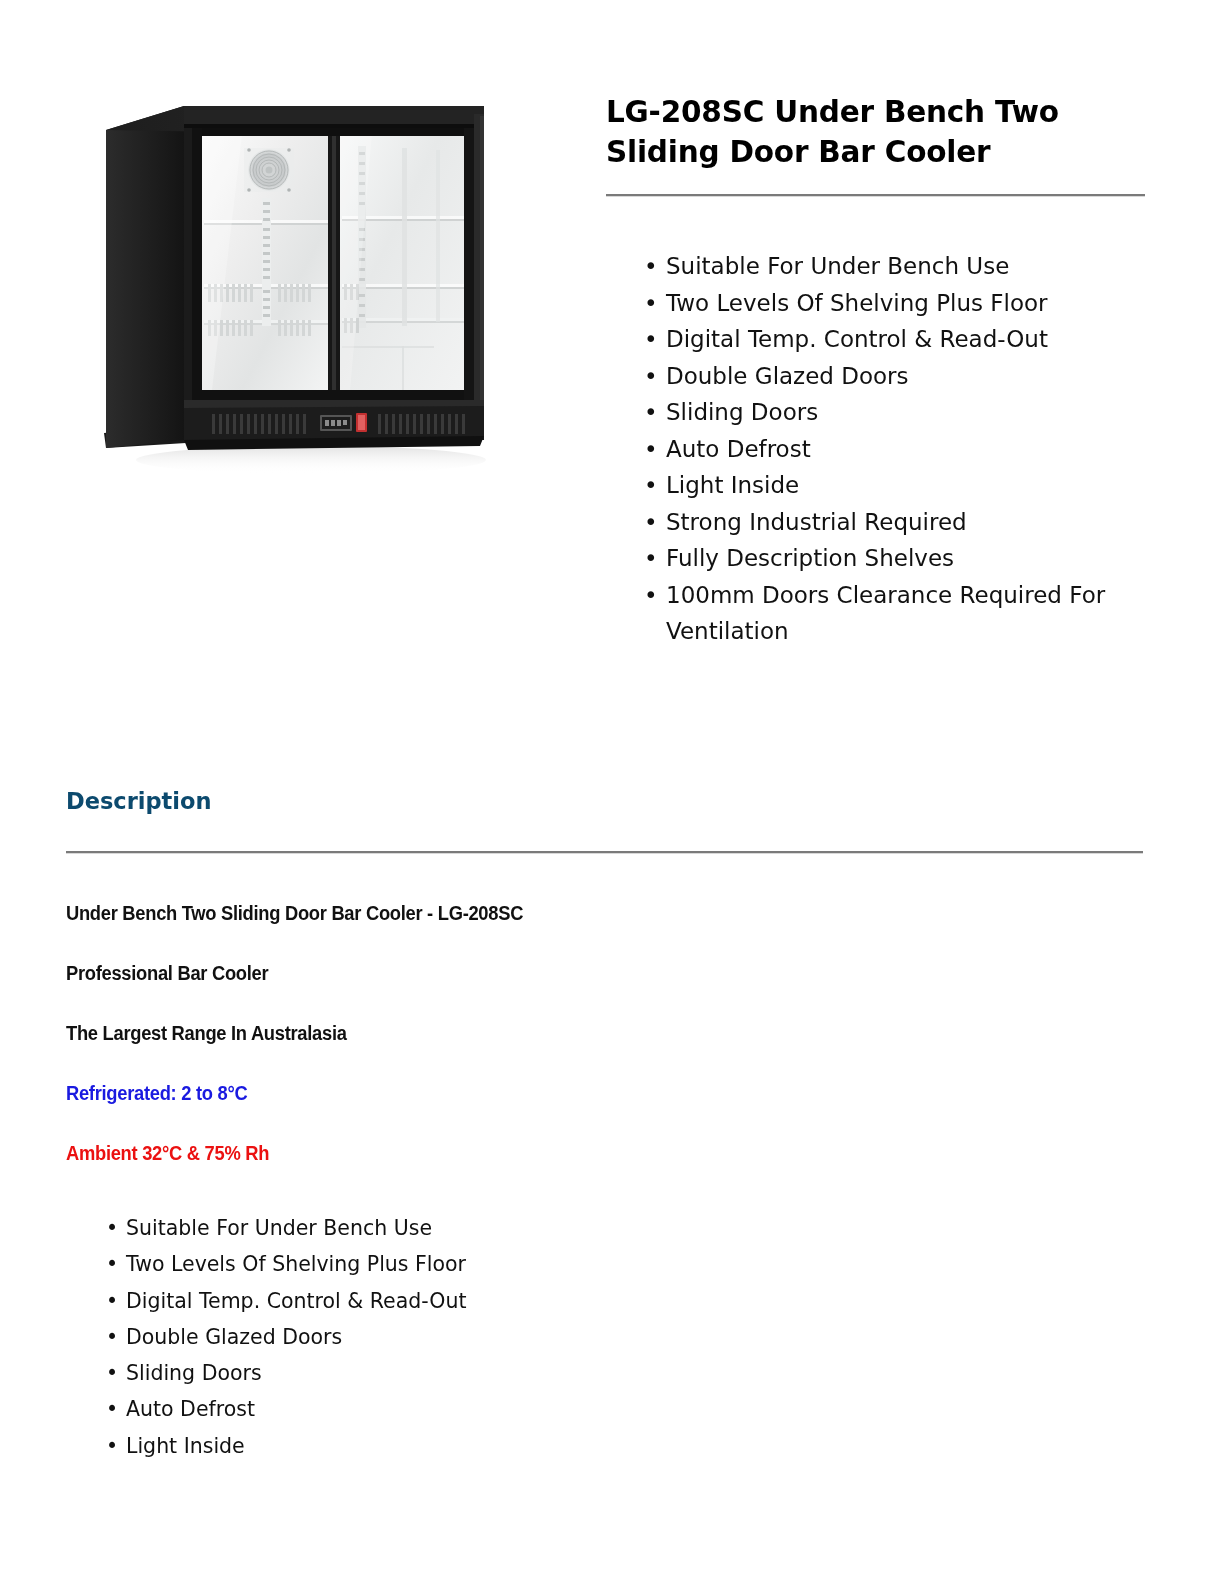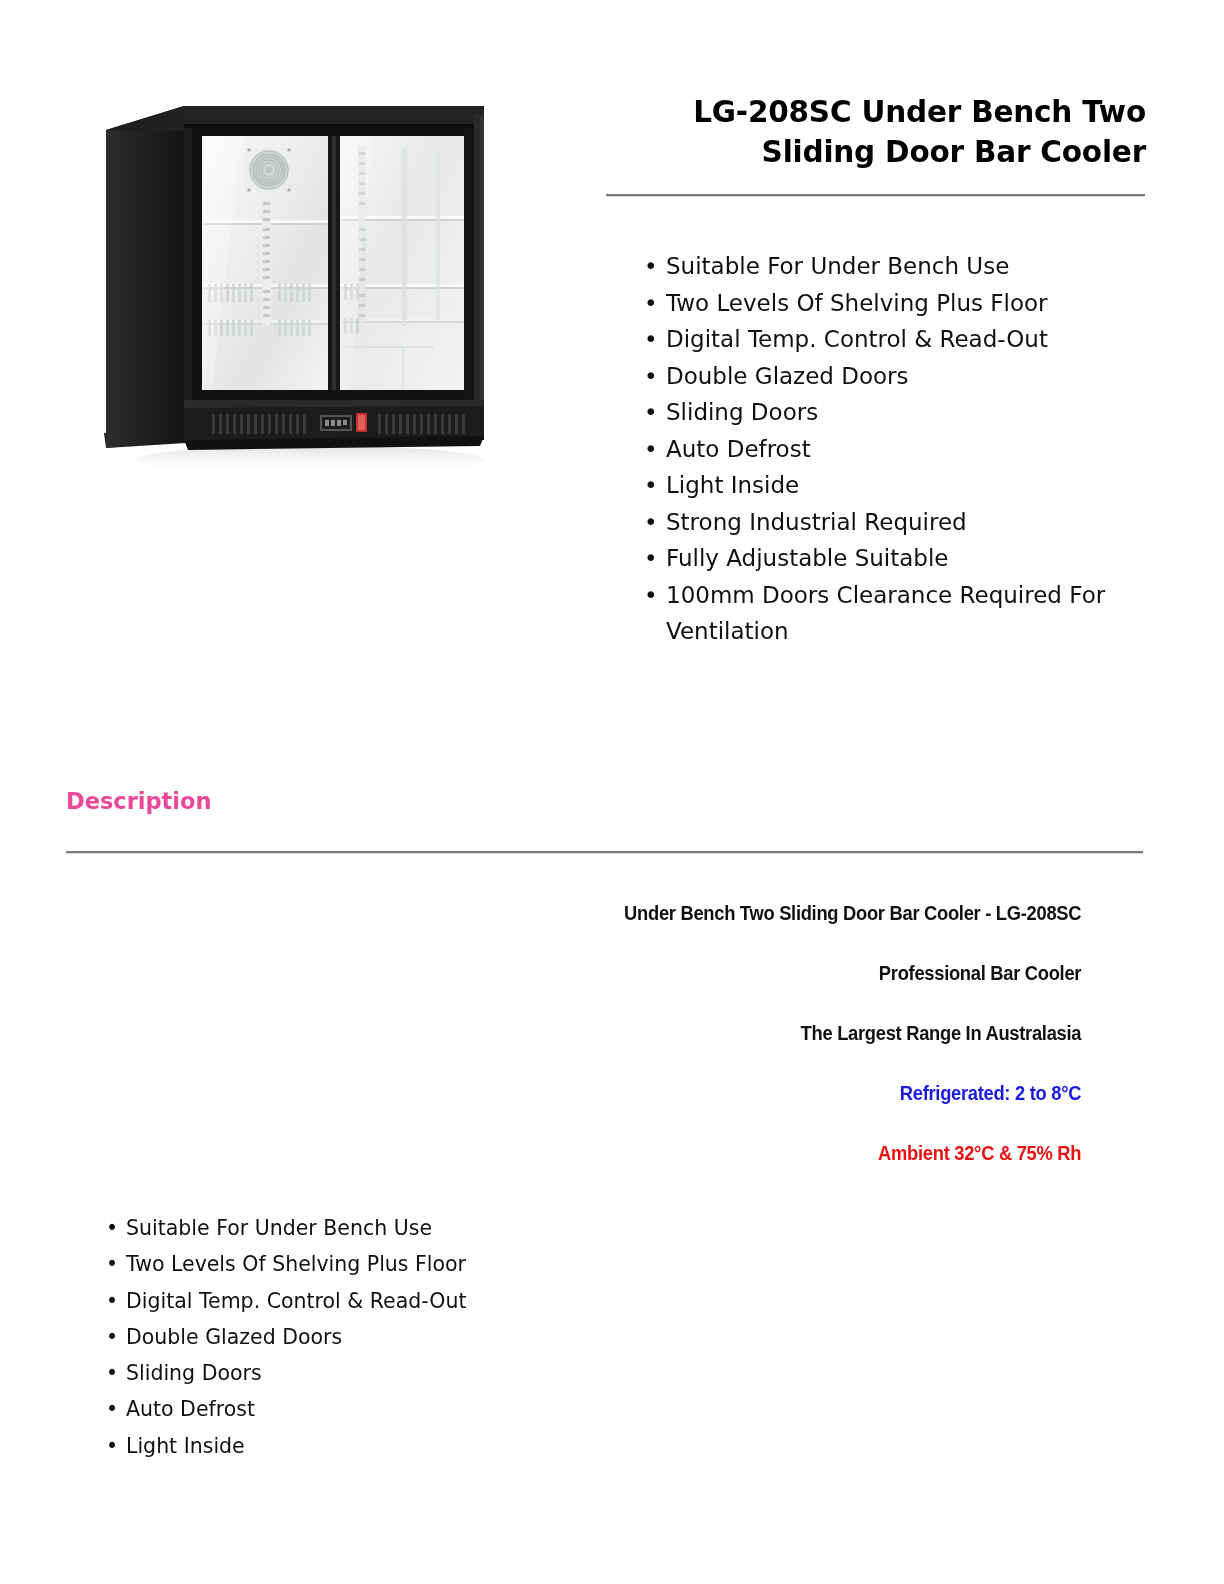--- a/index.html
+++ b/index.html
@@ -48,21 +48,20 @@
     width: 540px;
   }
   .product-title {
     font-family: "DejaVu Sans", sans-serif;
     font-weight: bold;
     font-size: 29.5px;
     line-height: 40px;
     letter-spacing: -0.2px;
     margin: 0;
     color: #000;
-    text-align: right;
   }
   .rule {
     height: 0;
     border: 0;
     border-top: 2px solid #7a7a7a;
     border-bottom: 1px solid #d8d8d8;
     margin: 0;
   }
   .rule-top {
     position: absolute;
@@ -99,37 +98,36 @@
 
   
   .desc-heading {
     position: absolute;
     left: 66px;
     top: 786px;
     font-family: "DejaVu Sans", sans-serif;
     font-weight: bold;
     font-size: 22.5px;
     line-height: 30px;
-    color: #ec4899;
+    color: #0c4a6e;
     margin: 0;
     letter-spacing: 0px;
   }
   .rule-desc {
     position: absolute;
     left: 66px;
     top: 851px;
     width: 1077px;
   }
 
   .desc-body {
     position: absolute;
     left: 66px;
     top: 900px;
     width: 1080px;
-    text-align: right;
   }
   .desc-line {
     font-family: "Liberation Sans", sans-serif;
     font-weight: bold;
     font-size: 19.5px;
     line-height: 26px;
     letter-spacing: -0.3px;
     margin: 0 0 34px 0;
     color: #111111;
     transform: scaleX(0.94);
@@ -409,21 +407,21 @@
 
   <ul class="feature-list" id="feature-list">
       <li>Suitable For Under Bench Use</li>
       <li>Two Levels Of Shelving Plus Floor</li>
       <li>Digital Temp. Control &amp; Read-Out</li>
       <li>Double Glazed Doors</li>
       <li>Sliding Doors</li>
       <li>Auto Defrost</li>
       <li>Light Inside</li>
       <li>Strong Industrial Required</li>
-      <li>Fully Adjustable Suitable</li>
+      <li>Fully Description Shelves</li>
       <li>100mm Doors Clearance Required For Ventilation</li>
     </ul>
 </div>
 
 <h2 class="desc-heading">Description</h2>
 <hr class="rule rule-desc">
 
 <div class="desc-body" id="desc-body">
     <p class="desc-line">Under Bench Two Sliding Door Bar Cooler - LG-208SC</p>
     <p class="desc-line">Professional Bar Cooler</p>

